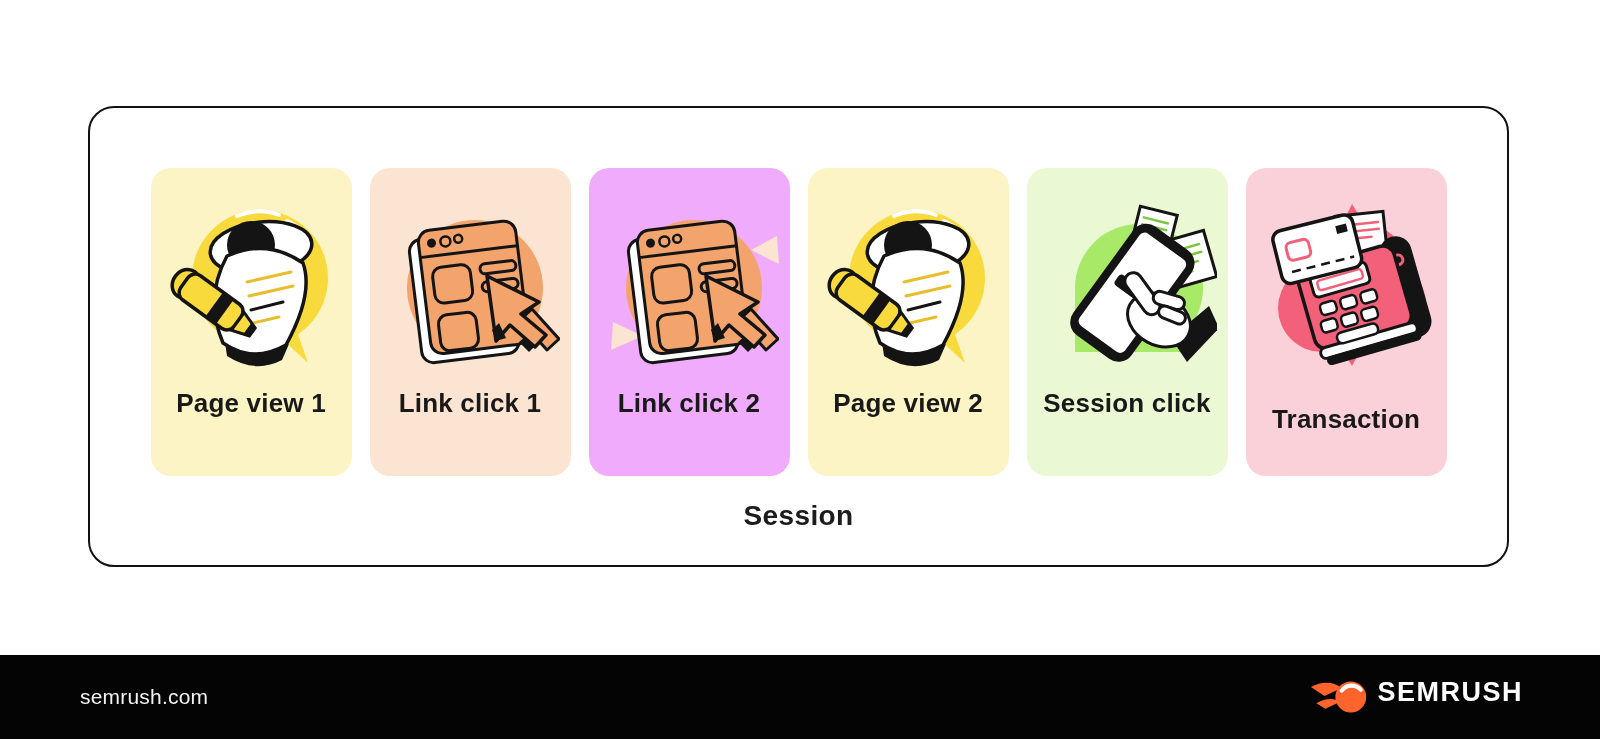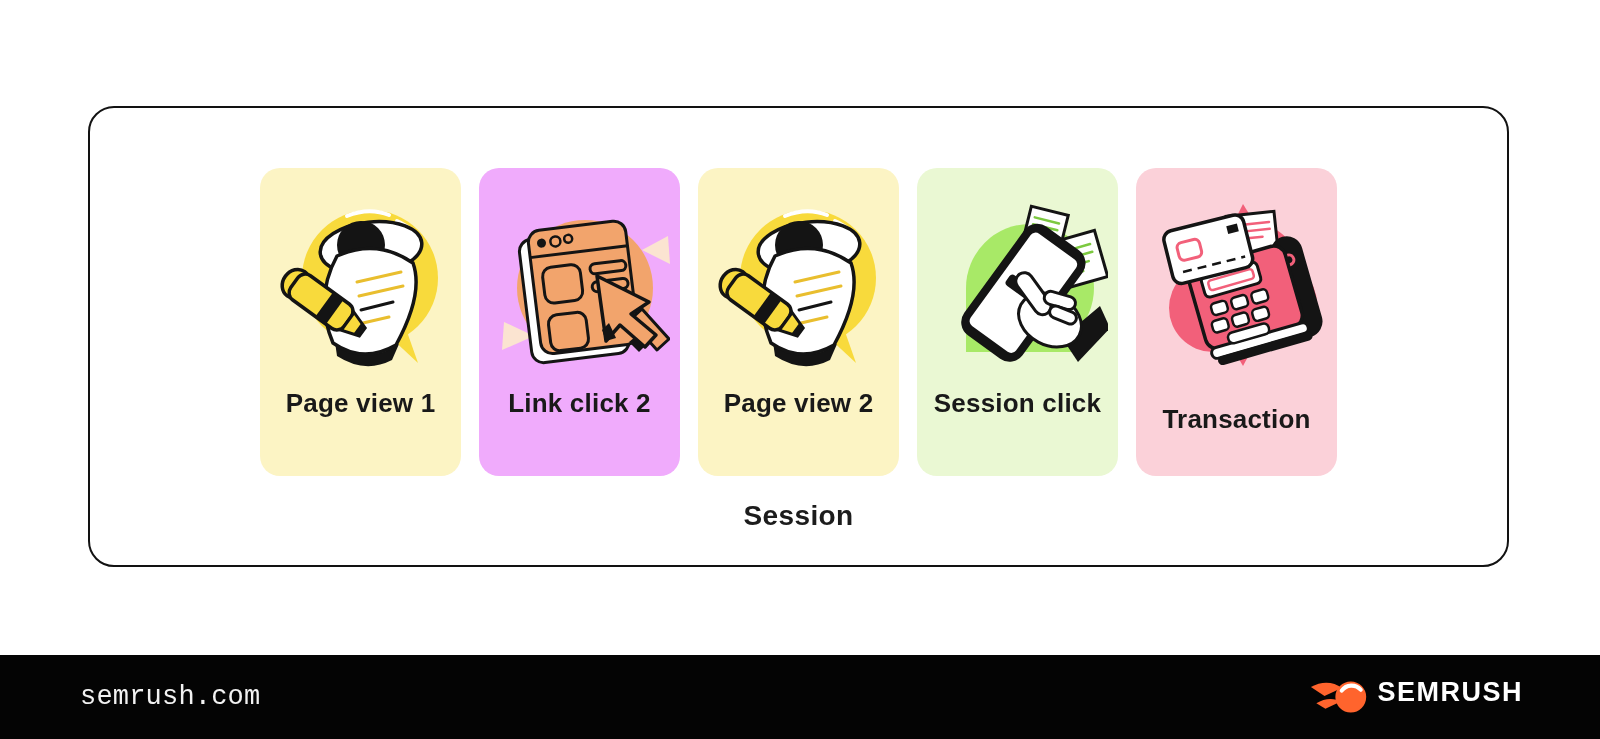--- a/index.html
+++ b/index.html
@@ -31,21 +31,21 @@
   .session-label {
     position:absolute; left:0; right:0; top:392px; text-align:center;
     font-size:28px; font-weight:700; color:#1c1c1c; letter-spacing:0.4px;
   }
 
   .footer {
     position:absolute; left:0; bottom:0; width:1600px; height:84px;
     background:#040404; display:flex; align-items:center;
     justify-content:space-between; padding:0 77px 0 80px;
   }
-  .footer-site { color:#f2f2f2; font-size:27px; font-weight:400; letter-spacing:0.2px;font-family:Liberation Mono, monospace; }
+  .footer-site { color:#f2f2f2; font-size:21px; font-weight:400; letter-spacing:0.2px; }
   .brand { display:flex; gap:9px; }
   .brand-word { color:#ffffff; font-size:27px; font-weight:800; letter-spacing:1.5px; }
 
   .defs-hidden { position:absolute; width:0; height:0; overflow:hidden; }
 </style>
 </head>
 <body>
 
 <svg class="defs-hidden" aria-hidden="true">
   <defs>
@@ -168,20 +168,26 @@
 
     <div class="cards-row">
 
       <div class="event-card" style="background: rgb(252, 244, 196);">
         <svg class="illus">
             <use href="#sym-page-view"></use>
           </svg>
         <div class="event-label">Page view 1</div>
       </div>
 
+      <div class="event-card" style="background: rgb(251, 228, 209);">
+        <svg class="illus">
+            <use href="#sym-link-click"></use>
+          </svg>
+        <div class="event-label">Link click 1</div>
+      </div>
 
       <div class="event-card" style="background: #f0abfc;">
         <svg class="illus">
             <use href="#sym-link-click"></use>
           </svg>
         <div class="event-label">Link click 2</div>
       </div>
 
       <div class="event-card" style="background: rgb(252, 244, 196);">
         <svg class="illus">

